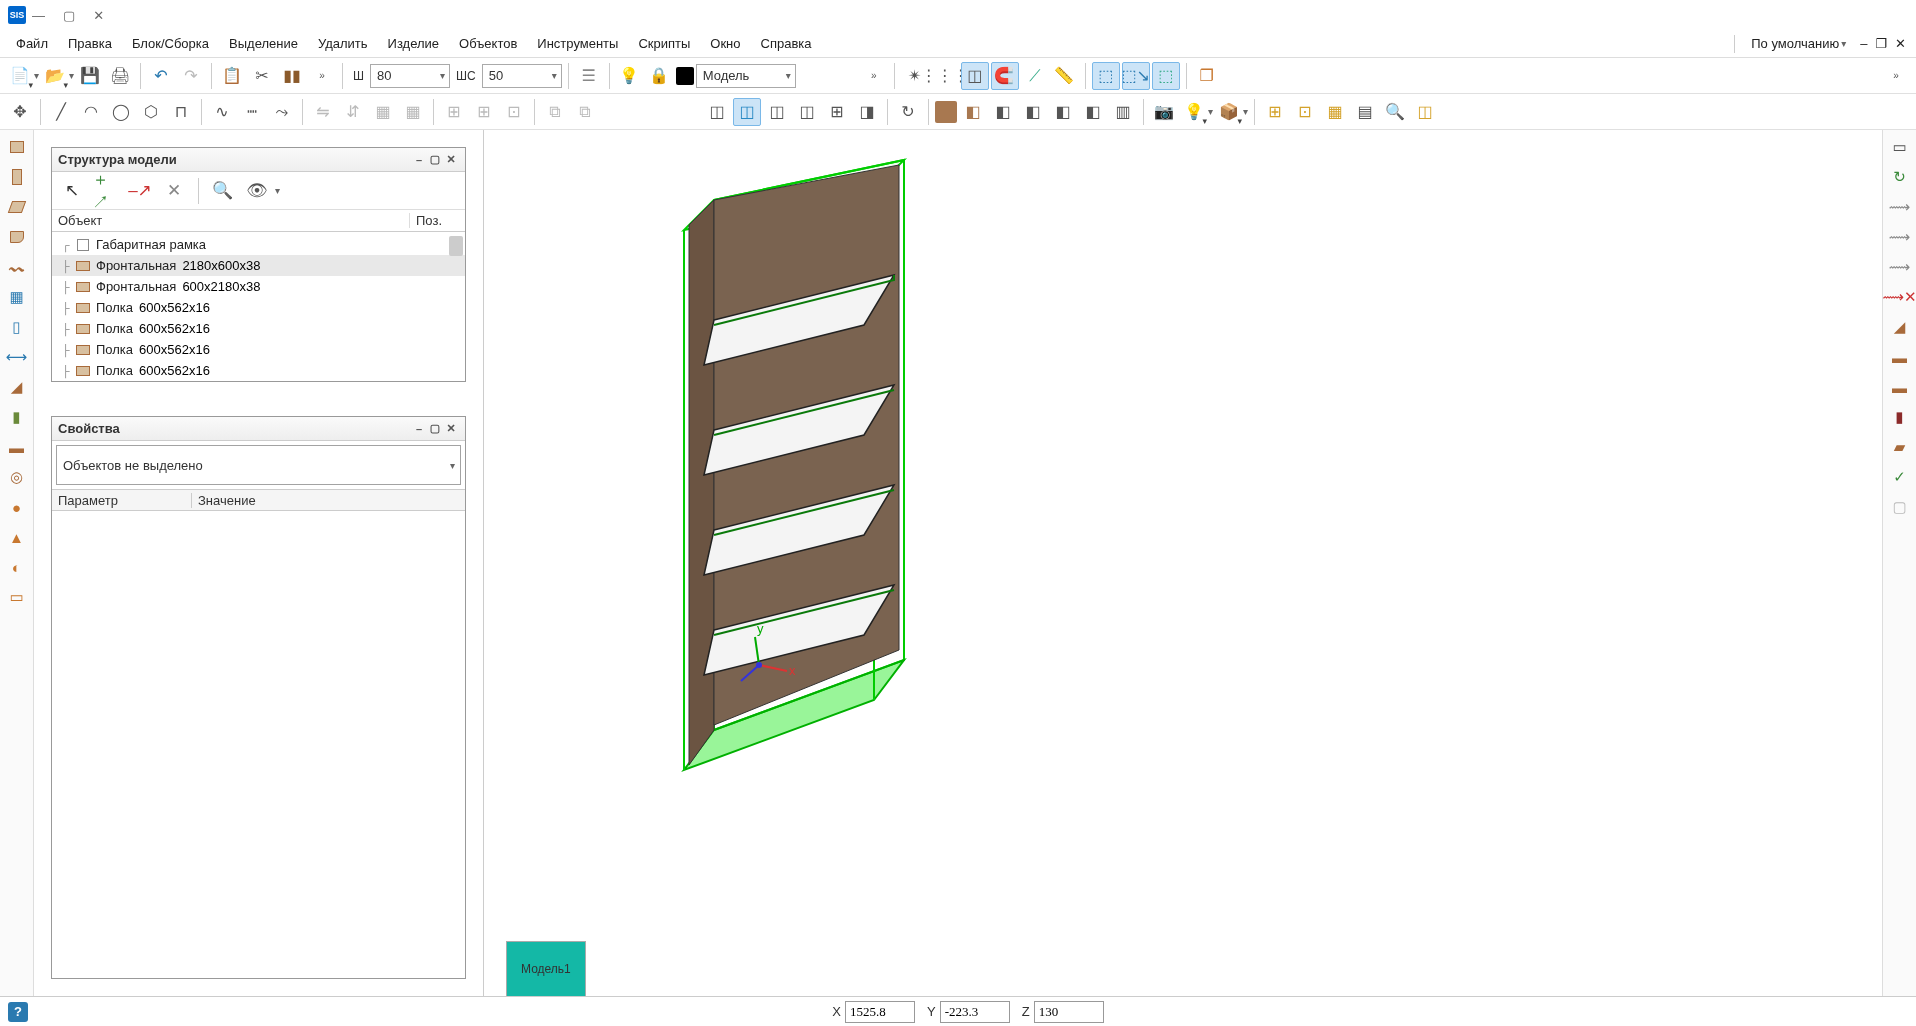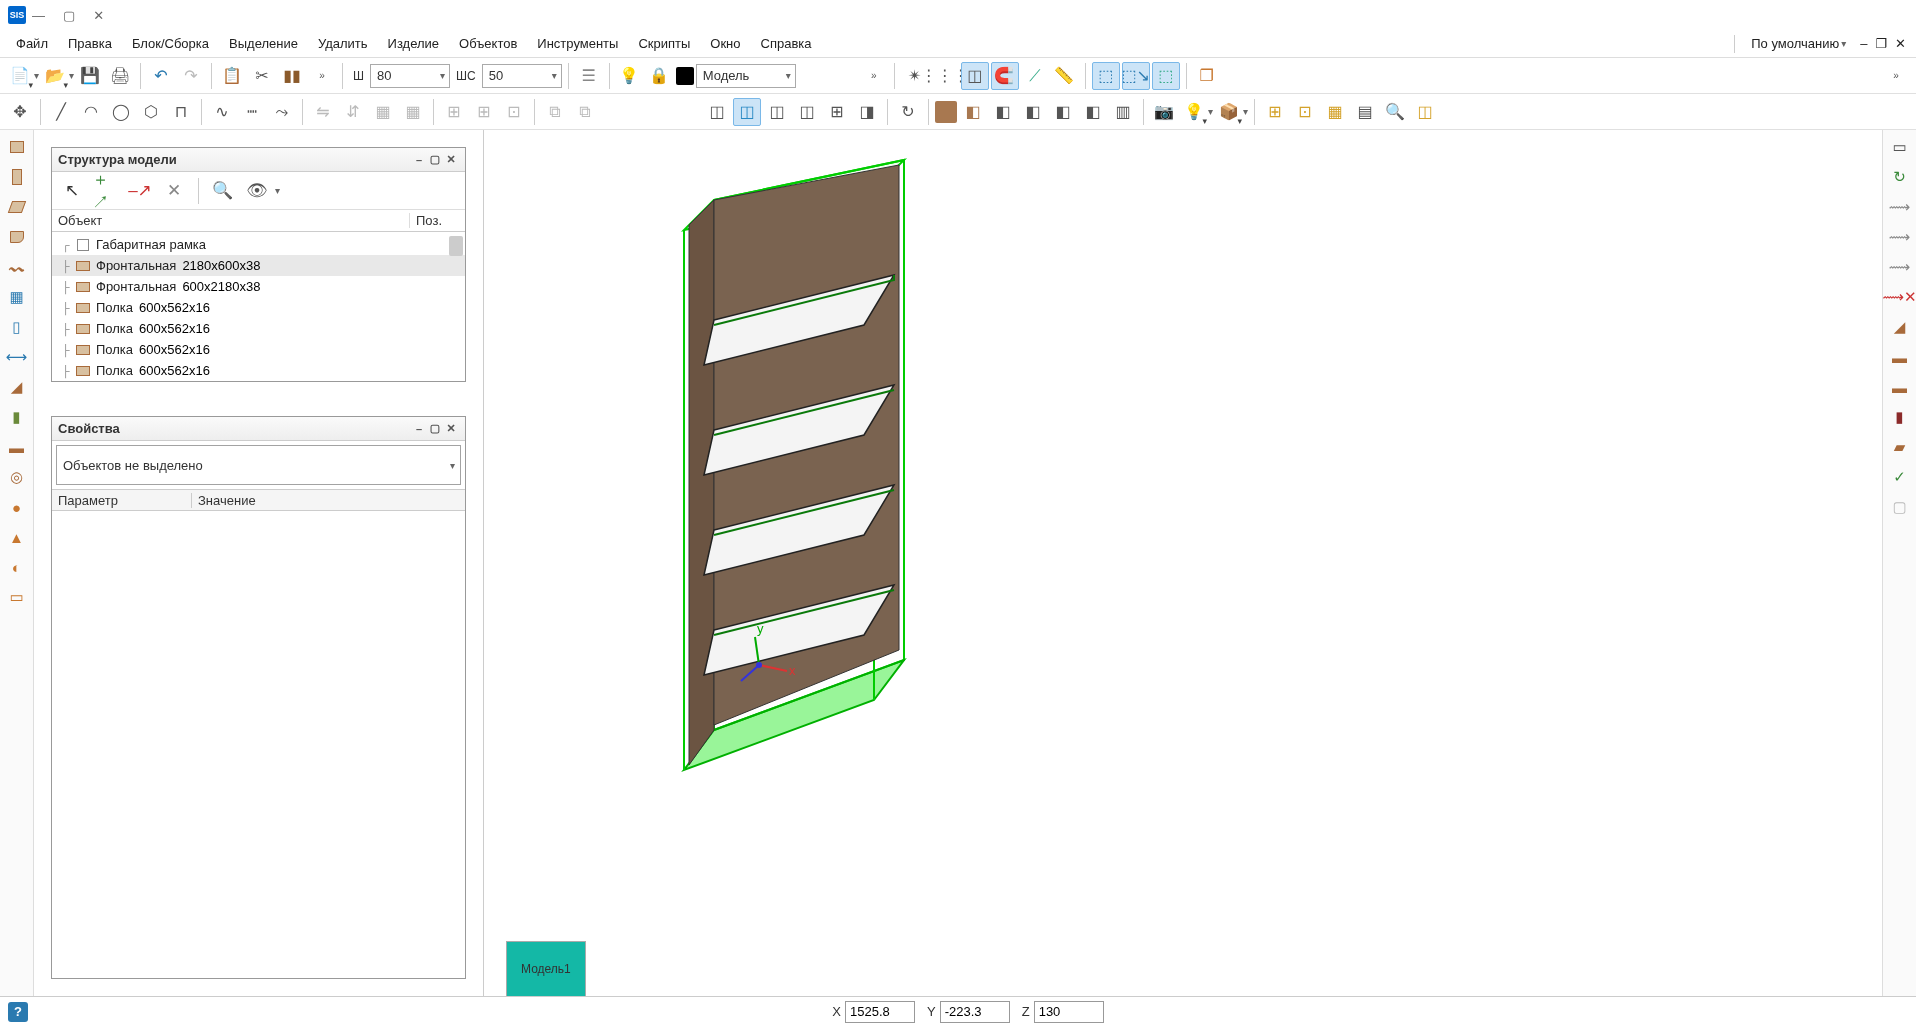--- a/index.html
+++ b/index.html
@@ -67,21 +67,21 @@
 
 .viewport { flex: 1; position: relative; background: #fff; overflow:hidden;}
 .viewport svg { position:absolute; top:0; left:0;}
 .viewport-tab { position:absolute; bottom:0; left:22px; border:1px solid #aaa; border-bottom:none; padding:20px 14px; background:#14b8a6; font-size:12px;}
 
 
 .status-bar { position: absolute; bottom: 0; left: 0; right: 0; height: 30px; display: flex; align-items: center; padding: 0 8px; border-top: 1px solid #ccc; }
 .status-bar .help-ico{width:20px; height:20px; background:#2a7ab0; color:#fff; border-radius:3px; display:flex; align-items:center; justify-content:center; font-weight:bold; margin-right:auto;}
 .coord-grp { display:flex; align-items:center; gap:4px; margin:0 6px;}
 .coord-grp .lbl{font-size:13px; color:#333;}
-.coord-grp input{width:70px; height:22px; border:1px solid #999; padding:0 4px; font-size:13px;}
+.coord-grp input{width:70px; height:22px; border:1px solid #999; padding:0 4px; font-size:13px;font-family:Liberation Serif, serif;}
 
 .icon-panel{width:14px;height:12px;border:1.5px solid #a86a3a;background:#d8c0a0;}
 .icon-panel.gray{border-color:#888;background:#ddd;}
 </style>
 </head>
 <body>
 
 <div class="title-bar">
   <div class="app-icon">SIS</div>
   <div class="win-btns">

